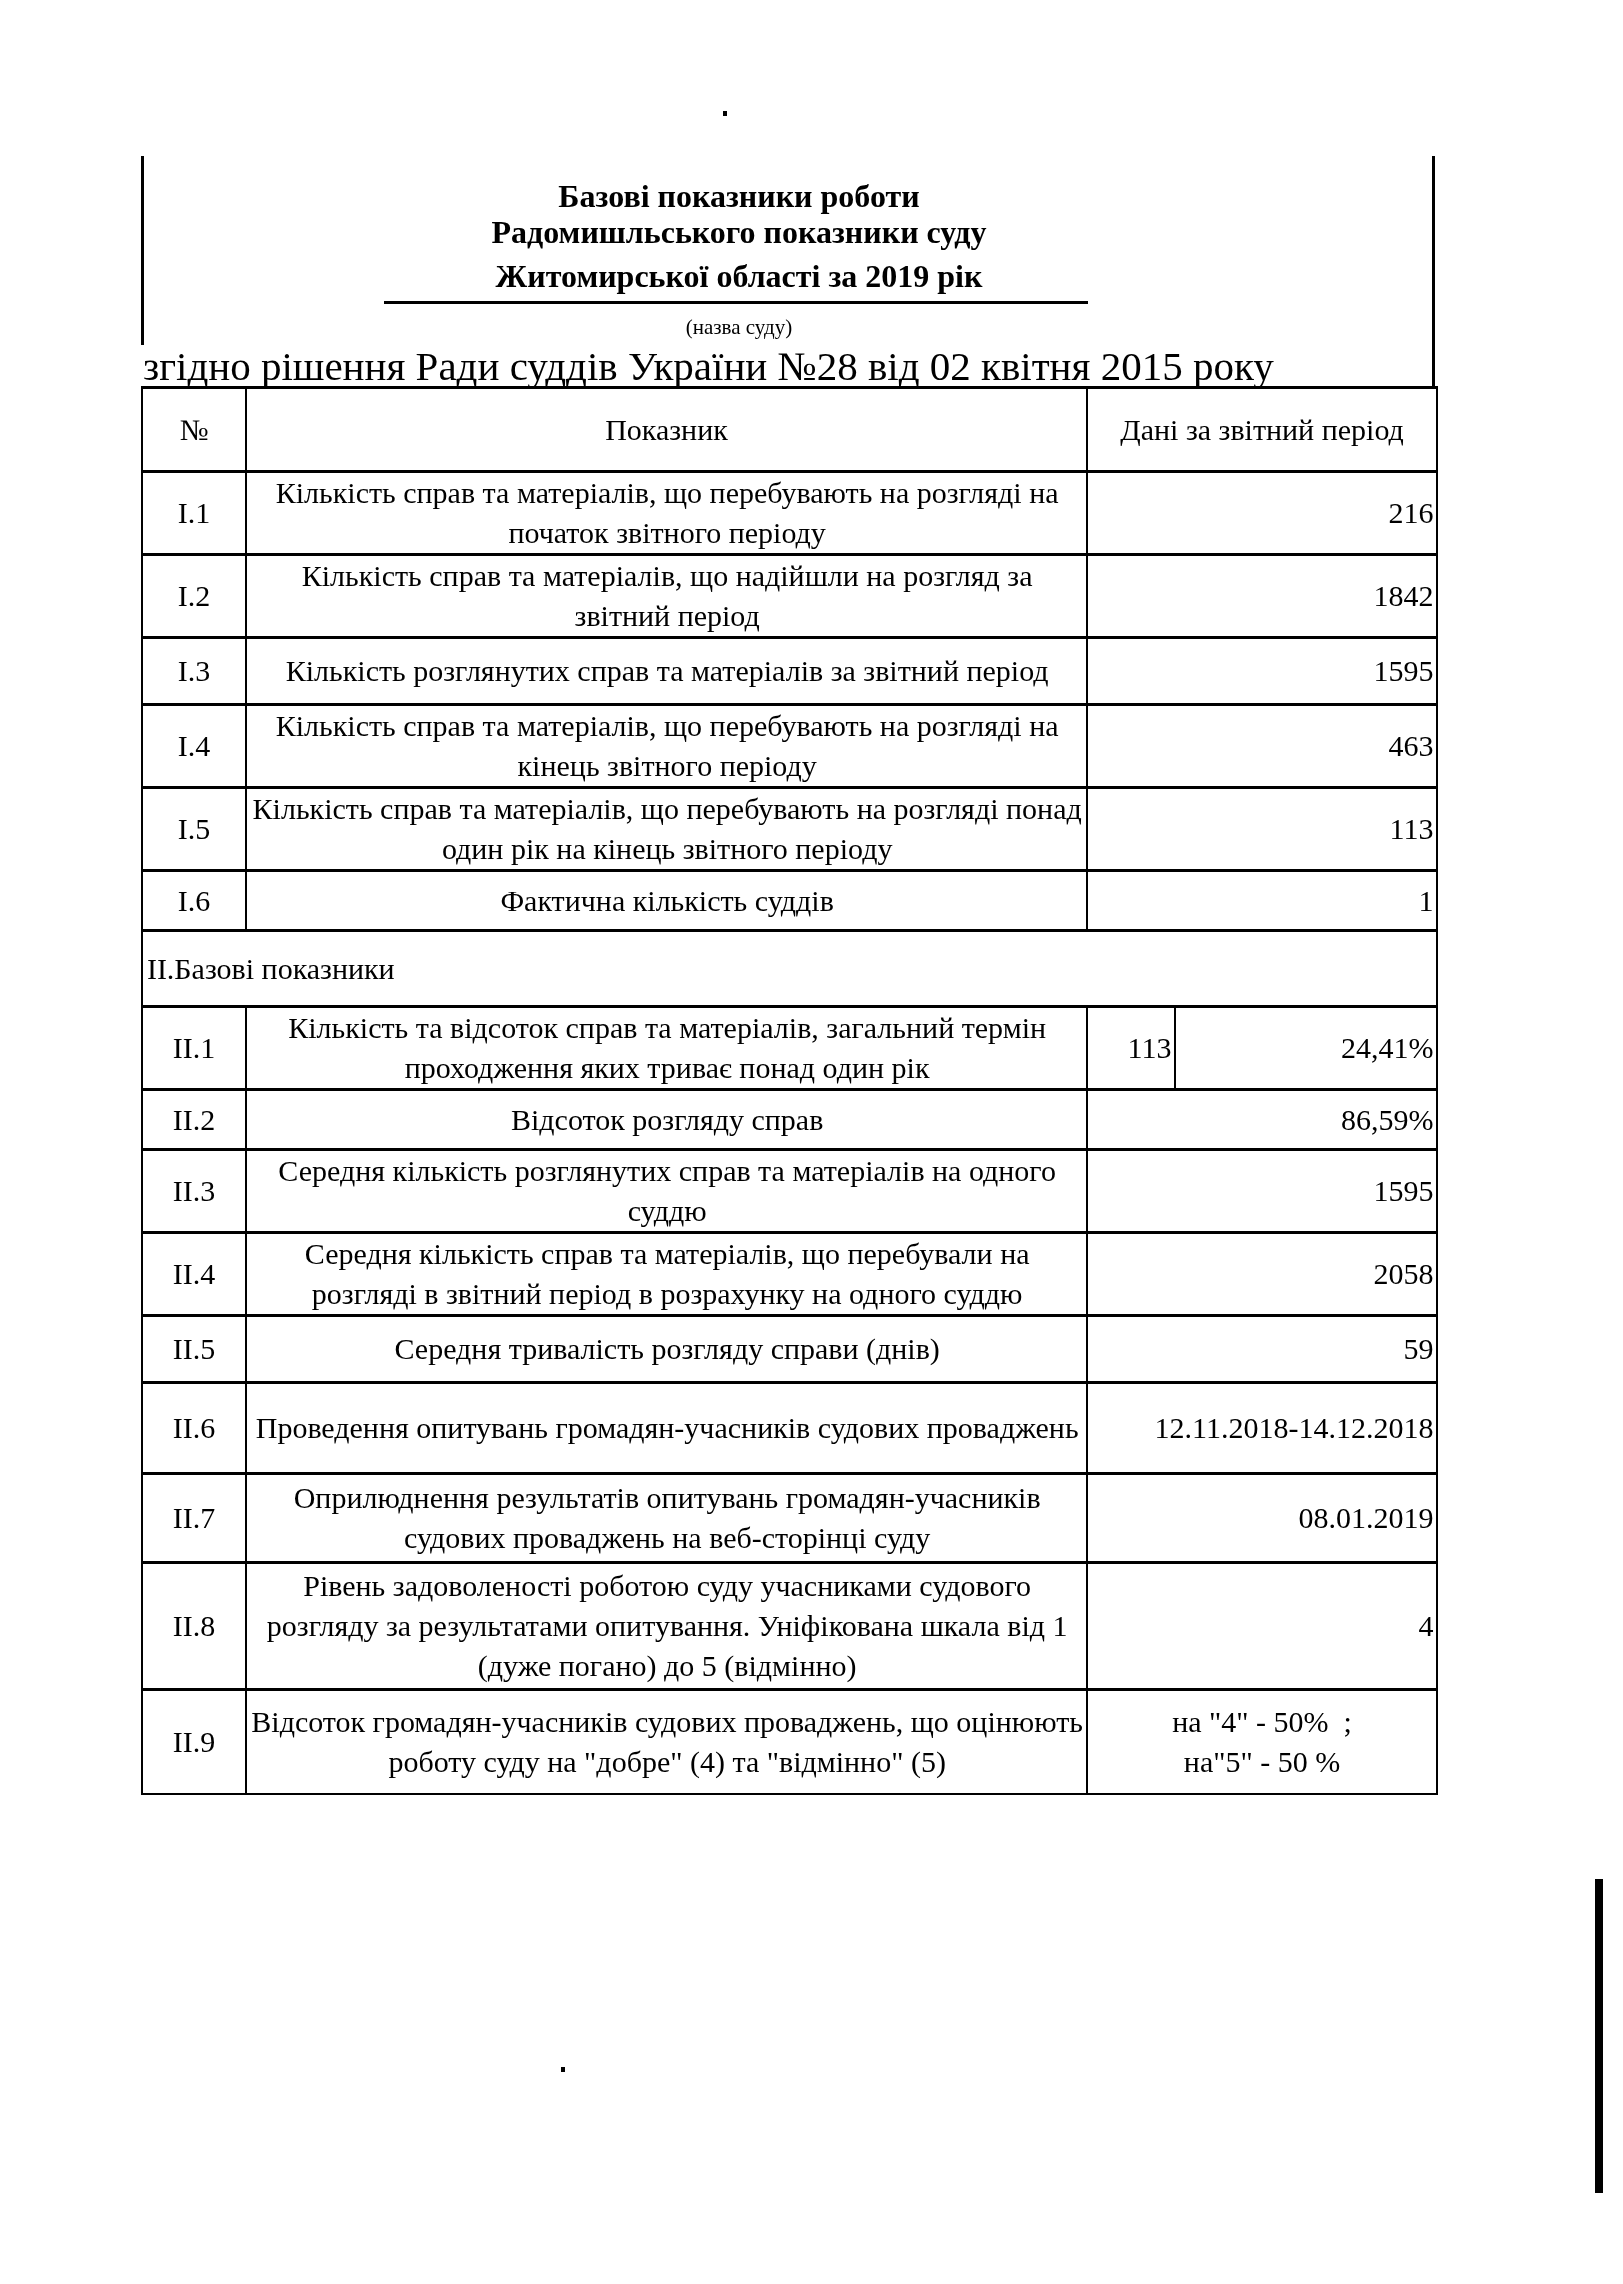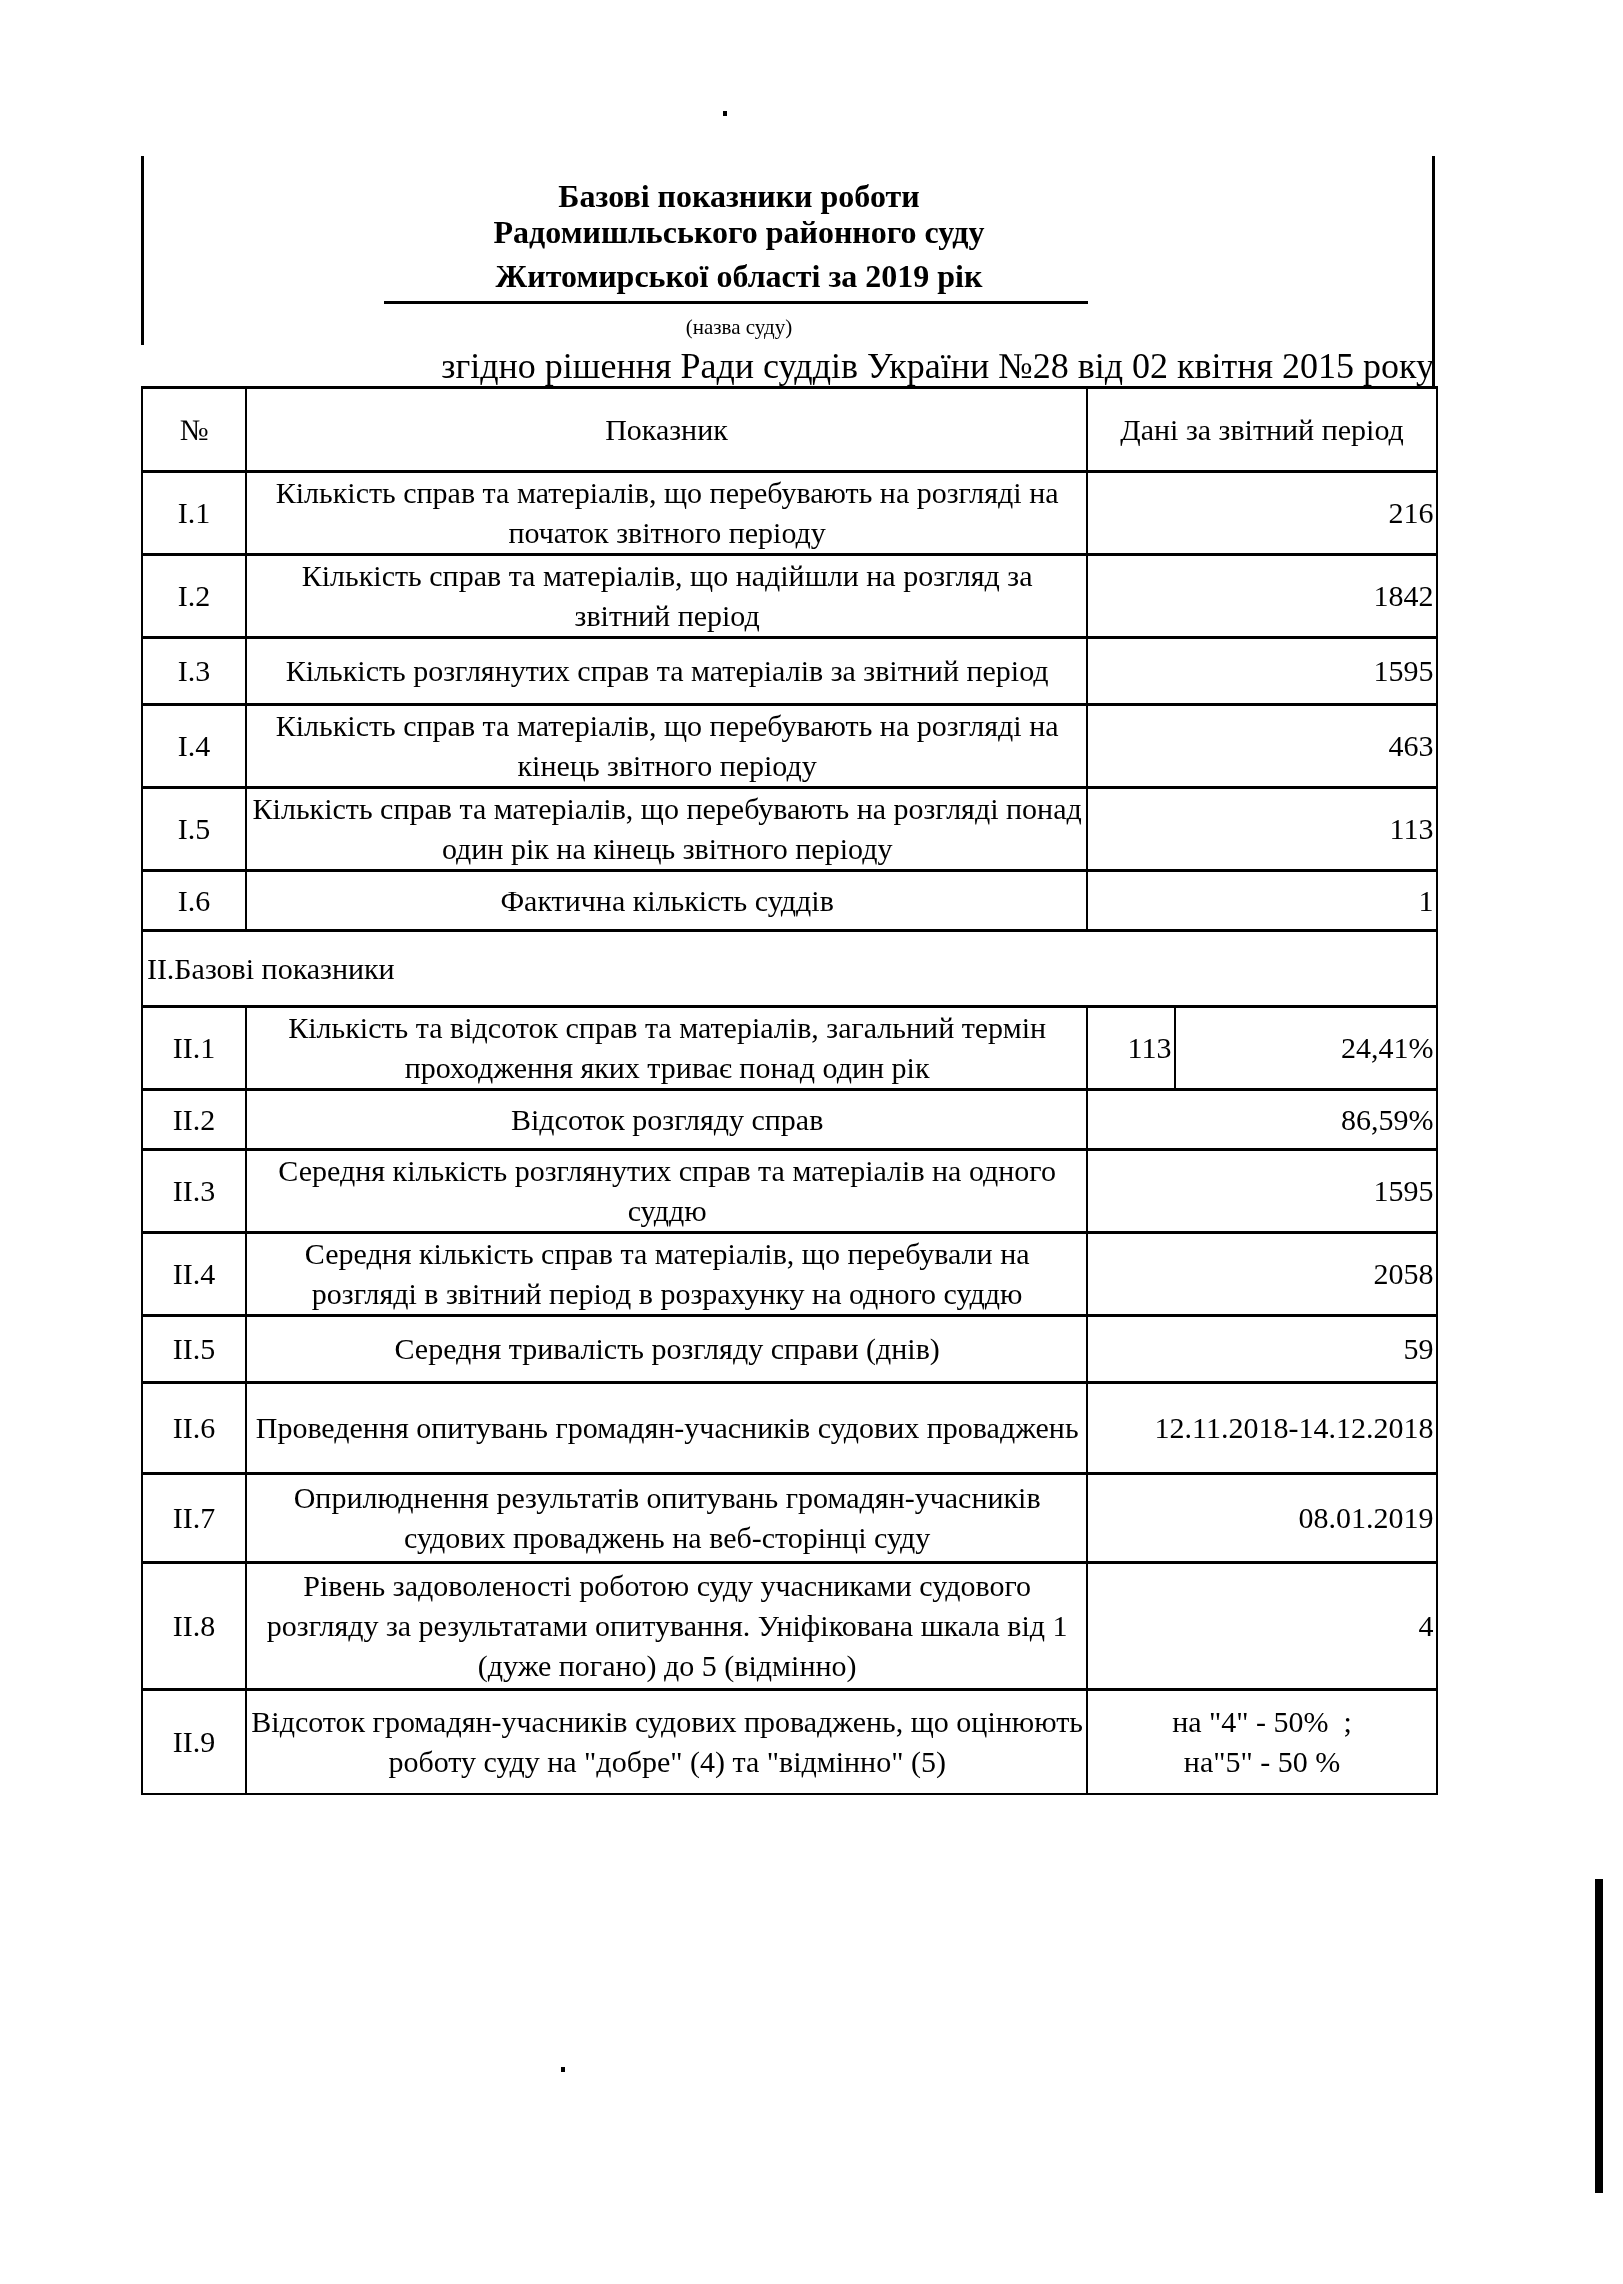--- a/index.html
+++ b/index.html
@@ -55,22 +55,22 @@
     width: 752px;
     text-align: center;
     font-size: 21px;
     line-height: 38px;
     white-space: nowrap;
   }
   .decision {
     position: absolute;
     left: 143px;
     width: 1291px;
-    text-align: right;
-    font-size: 36px;
+    text-align: left;
+    font-size: 41px;
     line-height: 38px;
     white-space: nowrap;
   }
 
   table.report {
     position: absolute;
     left: 141px;
     top: 386px;
     width: 1295px;
     border-collapse: collapse;
@@ -119,21 +119,21 @@
 
 <div class="speck" style="left:723px; top:111px;"></div>
 <div class="speck" style="left:561px; top:2067px;"></div>
 
 <div class="vline" style="left:141px; top:156px; width:2.6px; height:189px;"></div>
 <div class="vline" style="left:1432px; top:156px; width:2.6px; height:233px;"></div>
 <div class="vline" style="left:1595px; top:1879px; width:7.8px; height:314px;"></div>
 
 <div class="header-block">
   <div class="title-line" style="top:161px;margin-top:16px;">Базові показники роботи</div>
-  <div class="title-line" style="top:213px;">Радомишльського районного суду</div>
+  <div class="title-line" style="top:213px;">Радомишльського показники суду</div>
   <div class="title-line" style="top:257px;">Житомирської області за 2019 рік</div>
   <div class="underline"></div>
   <div class="caption" style="top:308px;">(назва суду)</div>
   <div class="decision" style="top:347px;">згідно рішення Ради суддів України №28 від 02 квітня 2015 року</div>
 </div>
 
 <table class="report">
   <colgroup>
     <col class="c-num">
       <col class="c-name">

